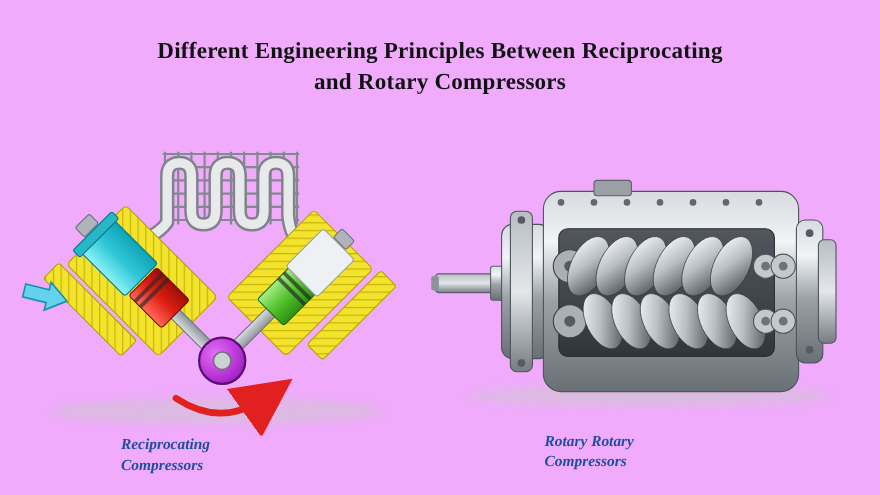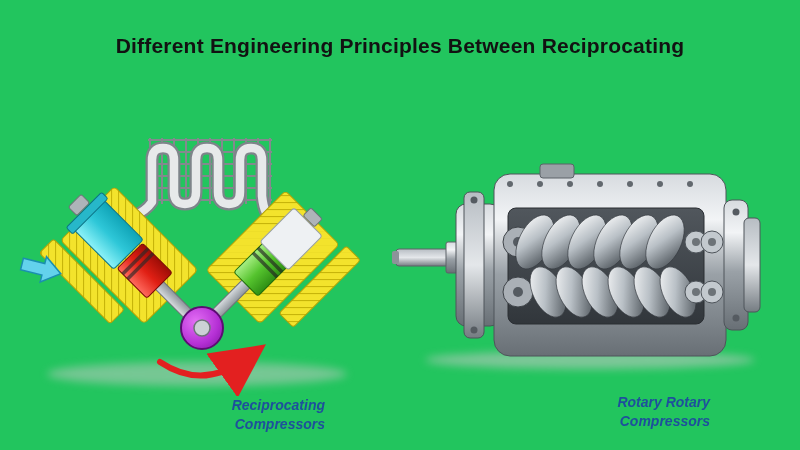--- a/index.html
+++ b/index.html
@@ -1,22 +1,22 @@
 <!DOCTYPE html>
 <html><head>
 <meta charset="utf-8">
 <style>
   * { box-sizing: border-box; }
   html, body { margin: 0; padding: 0; background: #ffffff; }
   .canvas {
     position: relative;
     width: 800px;
     height: 450px;
-    background: #22c55e;
-    font-family: Liberation Sans, sans-serif;
+    background: #f0abfc;
+    font-family: Liberation Serif, serif;
     overflow: hidden;
   }
   .title {
     position: absolute;
     top: 32px;
     left: 40px;
     right: 40px;
     margin: 0;
     text-align: center;
     font-size: 21px;
@@ -24,37 +24,38 @@
     font-weight: 700;
     color: #121212;
     letter-spacing: 0.2px;
   }
   .figure { position: absolute; margin: 0; padding: 0; }
   .figure-left  { left: 12px;  top: 116px; }
   .figure-right { left: 390px; top: 152px; }
   .caption {
     position: absolute;
     margin: 0;
-    text-align: right;
+    text-align: left;
     font-weight: 700;
     font-style: italic;
     font-size: 14px;
     line-height: 1.35;
     color: #1e4f9c;
   }
   .caption-left  { left: 110px; top: 396px; width: 215px; }
   .caption-right { left: 495px; top: 393px; width: 215px; }
 </style>
 </head>
 <body>
 
 <div class="canvas">
 
   <h1 class="title">
     <span>Different Engineering Principles Between Reciprocating</span><br>
+    <span>and Rotary Compressors</span>
   </h1>
 
   <figure class="figure figure-left">
     <svg width="350" height="280" viewBox="0 0 350 280">
       <defs>
         <pattern id="hatchY" width="7" height="7" patternUnits="userSpaceOnUse" patternTransform="rotate(45)">
           <rect width="7" height="7" fill="#f3e32c"></rect>
           <line x1="0" y1="0" x2="0" y2="7" stroke="#c7b50a" stroke-width="2.2"></line>
         </pattern>
         <linearGradient id="cyanG" x1="0" y1="0" x2="1" y2="0">

